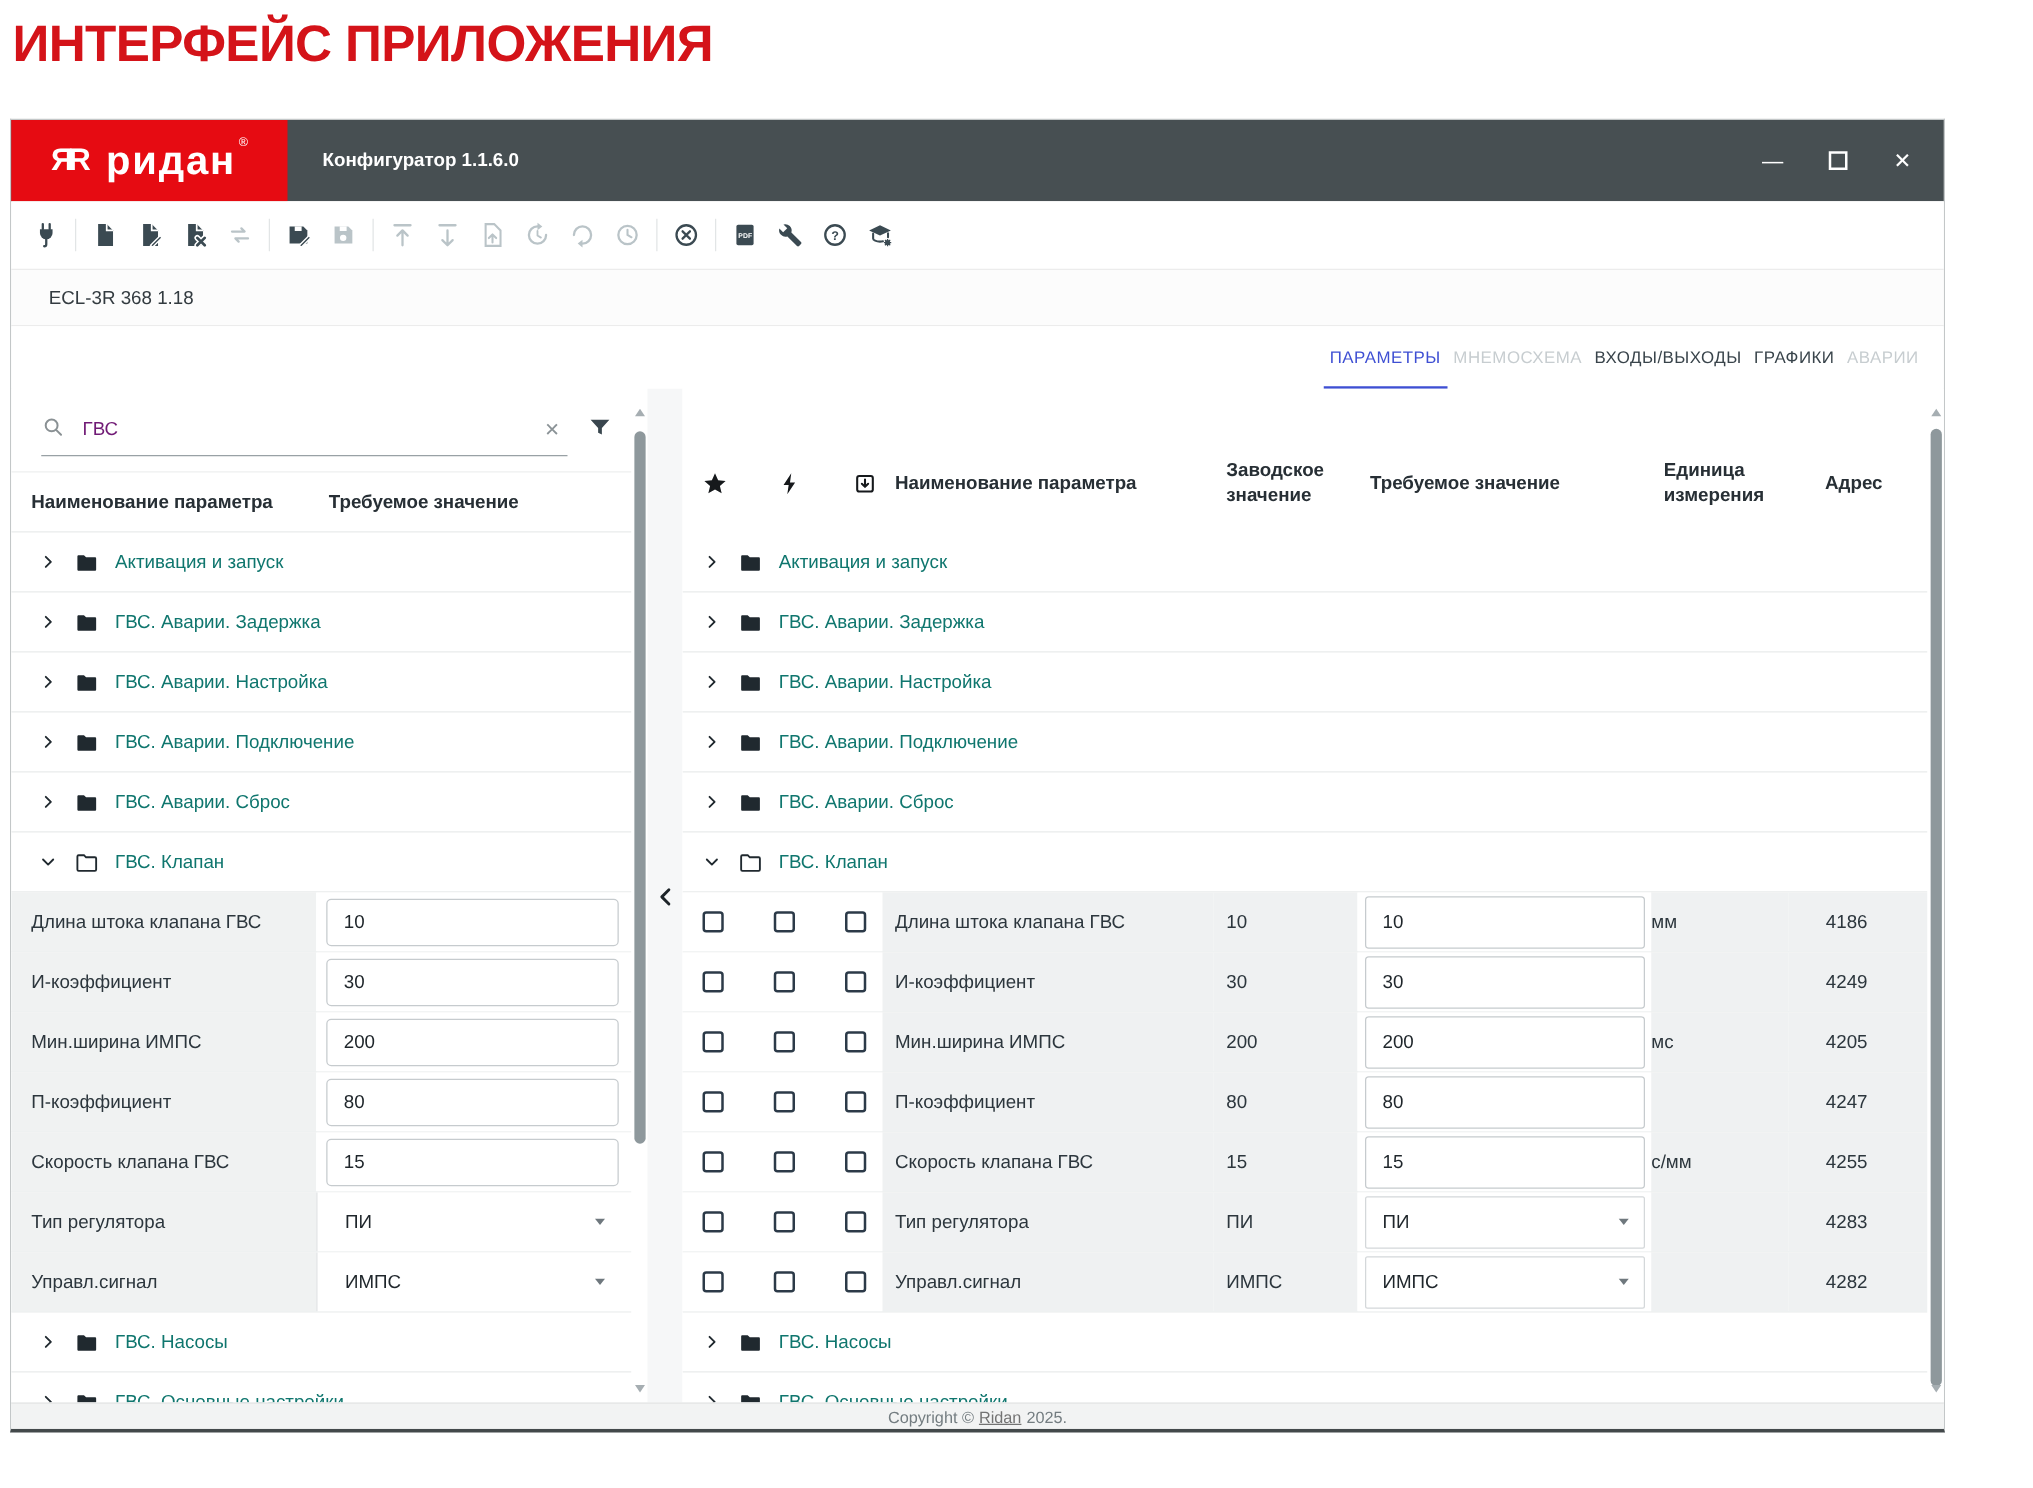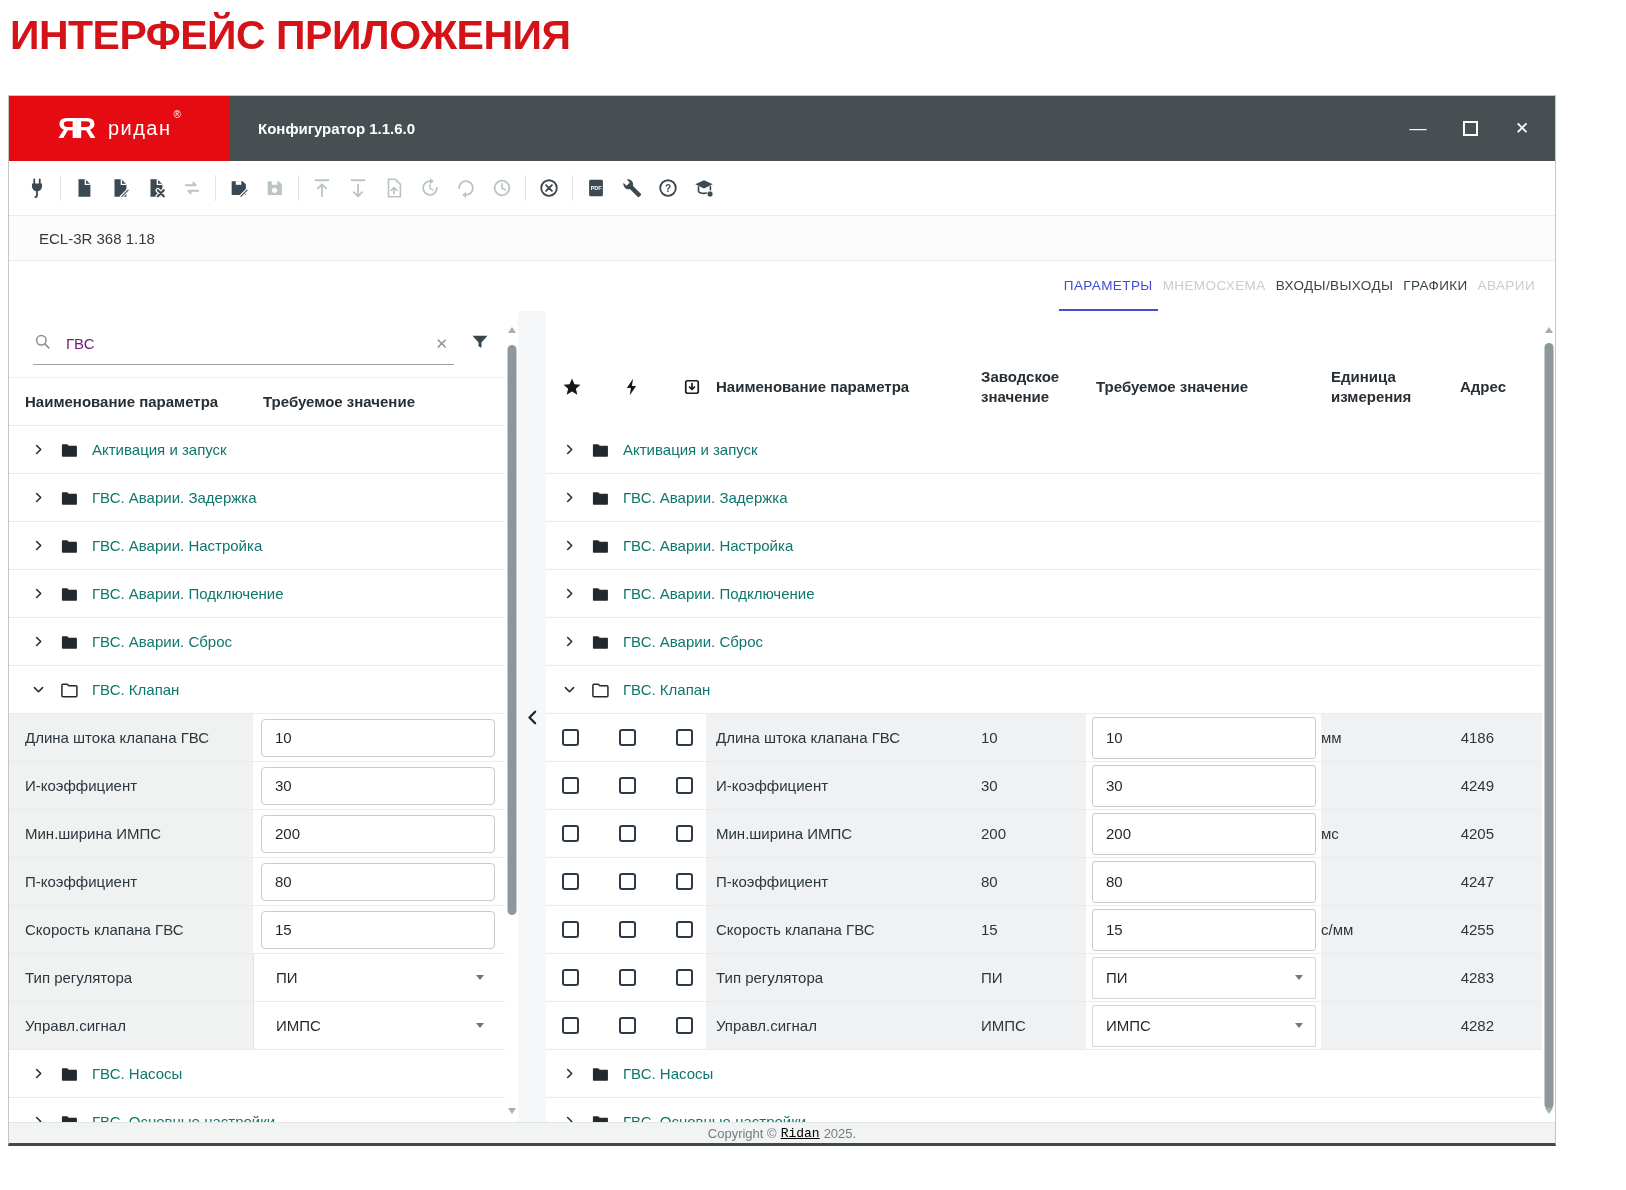--- a/index.html
+++ b/index.html
@@ -4,22 +4,22 @@
 <style>
   *{box-sizing:border-box;margin:0;padding:0;}
   html,body{background:#fff;}
   body{font-family:"Liberation Sans","DejaVu Sans",sans-serif;}
   .stage{position:relative;width:1626px;height:1190px;background:#fff;overflow:hidden;}
   .page-title{position:absolute;left:10px;top:12px;font-size:41px;font-weight:700;color:#d41319;letter-spacing:-.5px;}
   .appwin{position:absolute;left:8px;top:95px;width:1548px;height:1051px;background:#fff;border:1px solid #c3c7c8;border-bottom:3px solid #43494b;}
   
   .titlebar{position:absolute;top:0;left:0;right:0;height:65px;background:#474f52;display:flex;align-items:center;}
   .logo{width:221px;height:65px;background:#e60b12;display:flex;align-items:center;justify-content:center;color:#fff;}
-  .logo-mark{font-size:29px;font-weight:700;letter-spacing:-4px;padding-right:4px;}
-  .logo-text{font-size:20px;font-weight:400;letter-spacing:1.5px;margin-left:12px;}
+  .logo-mark{font-size:25px;font-weight:700;letter-spacing:-4px;padding-right:4px;}
+  .logo-text{font-size:32px;font-weight:700;letter-spacing:1.5px;margin-left:12px;}
   .logo-reg{font-size:10px;align-self:flex-start;margin-top:13px;margin-left:2px;}
   .win-title{color:#fff;font-size:15px;font-weight:700;margin-left:28px;flex:1;}
   .win-controls{display:flex;align-items:center;gap:26px;margin-right:20px;color:#fff;}
   .win-btn{width:26px;height:26px;display:flex;align-items:center;justify-content:center;font-size:17px;cursor:pointer;}
   .maxbox::before{content:"";display:block;width:11px;height:11px;border:2px solid #fff;}
   
   .toolbar{position:absolute;top:65px;left:0;right:0;height:55px;background:#fff;border-bottom:1px solid #ececec;display:flex;align-items:center;padding-left:10px;}
   .tb-icon{width:36px;height:36px;display:flex;align-items:center;justify-content:center;color:#3b4a52;cursor:pointer;}
   .tb-icon.disabled{color:#bac4c8;}
   .tb-icon svg{width:22px;height:22px;}
@@ -83,21 +83,21 @@
   
   .vscroll{position:absolute;top:0;right:0;width:13px;height:100%;background:#fff;}
   .vs-up,.vs-down{position:absolute;left:50%;transform:translateX(-50%);width:0;height:0;border-left:4px solid transparent;border-right:4px solid transparent;}
   .vs-up{top:16px;border-bottom:6px solid #a6aeb2;}
   .vs-down{bottom:8px;border-top:6px solid #a6aeb2;}
   .vs-thumb{position:absolute;left:50%;transform:translateX(-50%);width:9px;border-radius:4.5px;background:#8e989c;}
   .lthumb{top:34px;height:570px;}
   .rthumb{top:32px;height:766px;}
   
   .footer{position:absolute;left:0;right:0;bottom:0;height:21px;background:#f2f3f3;border-top:1px solid #e3e5e5;display:flex;align-items:center;justify-content:center;font-size:13px;color:#747d81;gap:4px;}
-  .footer a{color:#000000;text-decoration:underline;cursor:pointer;font-family:Liberation Mono, monospace;}
+  .footer a{color:#737373;text-decoration:underline;cursor:pointer;}
 </style>
 </head>
 <body>
 
 <div class="stage">
   <h1 class="page-title">ИНТЕРФЕЙС ПРИЛОЖЕНИЯ</h1>
 
   <div class="appwin">
 
     <div class="titlebar">

